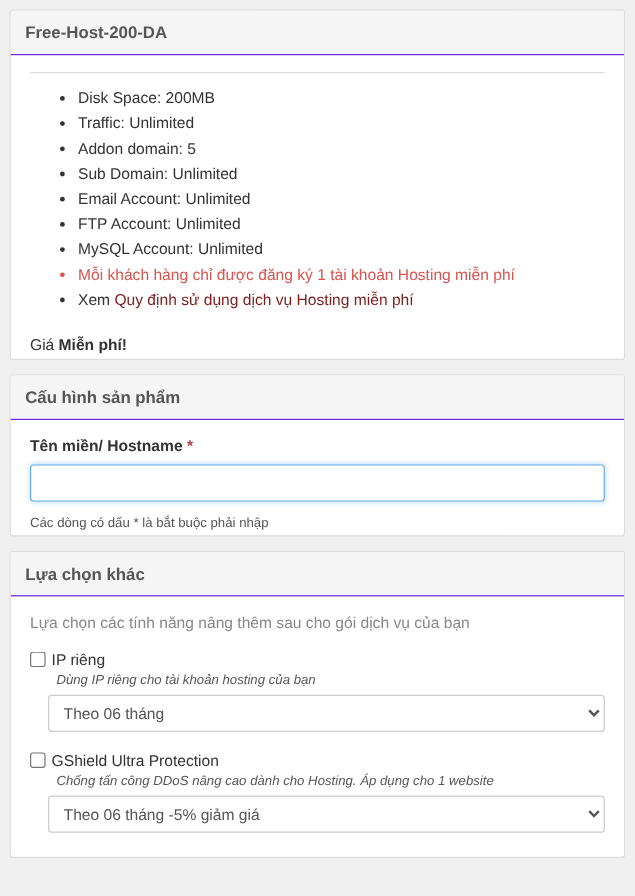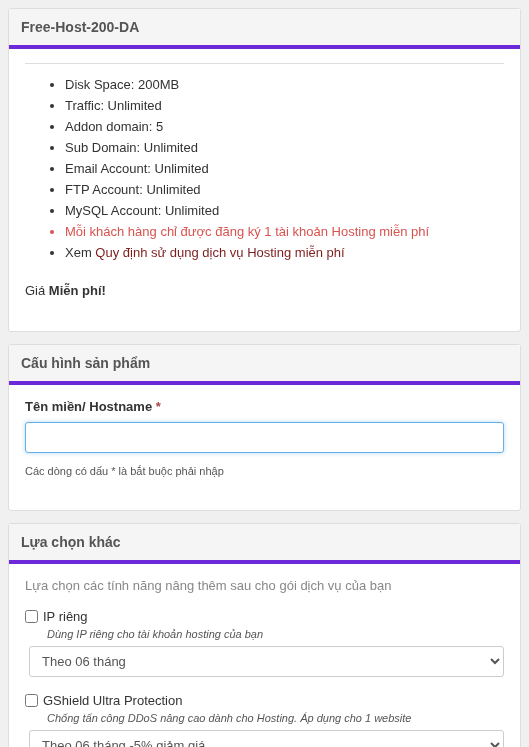--- a/index.html
+++ b/index.html
@@ -12,28 +12,28 @@
   width: 529px;
 }
 .panel {
   background: #fff;
   border: 1px solid #ddd;
   border-radius: 3px;
   margin-bottom: 12px;
 }
 .panel-header {
   background: #f5f5f5;
-  border-bottom: 4px solid #6d28d9;
+  border-bottom: 1px solid #6d28d9;
   padding: 10px 12px;
   font-weight: bold;
   color: #555;
   font-size: 14px;
 }
 .panel-body {
-  padding: 14px 16px 33px 16px;
+  padding: 14px 16px 4px 16px;
 }
 hr.sep {
   border: none;
   border-top: 1px solid #ddd;
   margin: 0 16px 2px 16px;
 }
 ul.features {
   list-style: disc;
   padding-left: 40px;
   margin: 10px 0 20px 0;
@@ -83,21 +83,21 @@
   font-size: 13px;
   margin-bottom: 4px;
 }
 .opt-desc {
   font-size: 11px;
   font-style: italic;
   color: #555;
   margin: 2px 0 6px 22px;
 }
 .select-wrap {
-  margin-left: 4px;
+  margin-left: 15px;
 }
 select.opt-select {
   width: 100%;
   padding: 6px 8px;
   border: 1px solid #ccc;
   border-radius: 3px;
   font-size: 13px;
   background: #fff;
   color: #555;
 }

